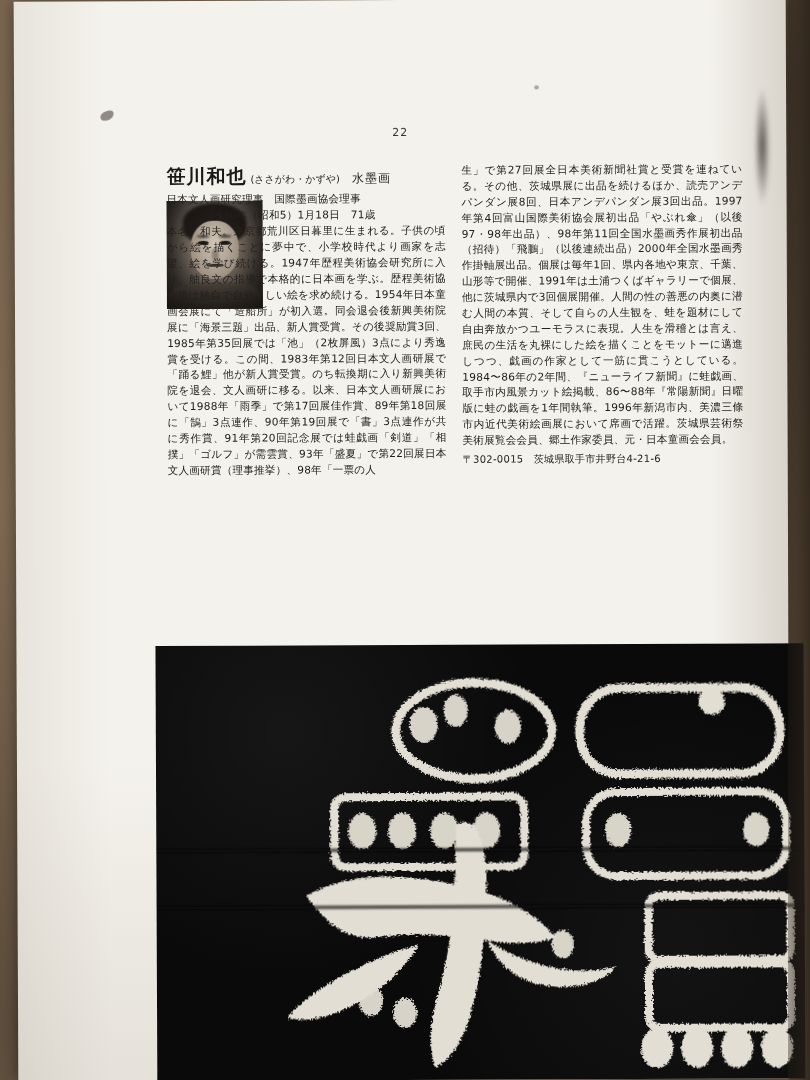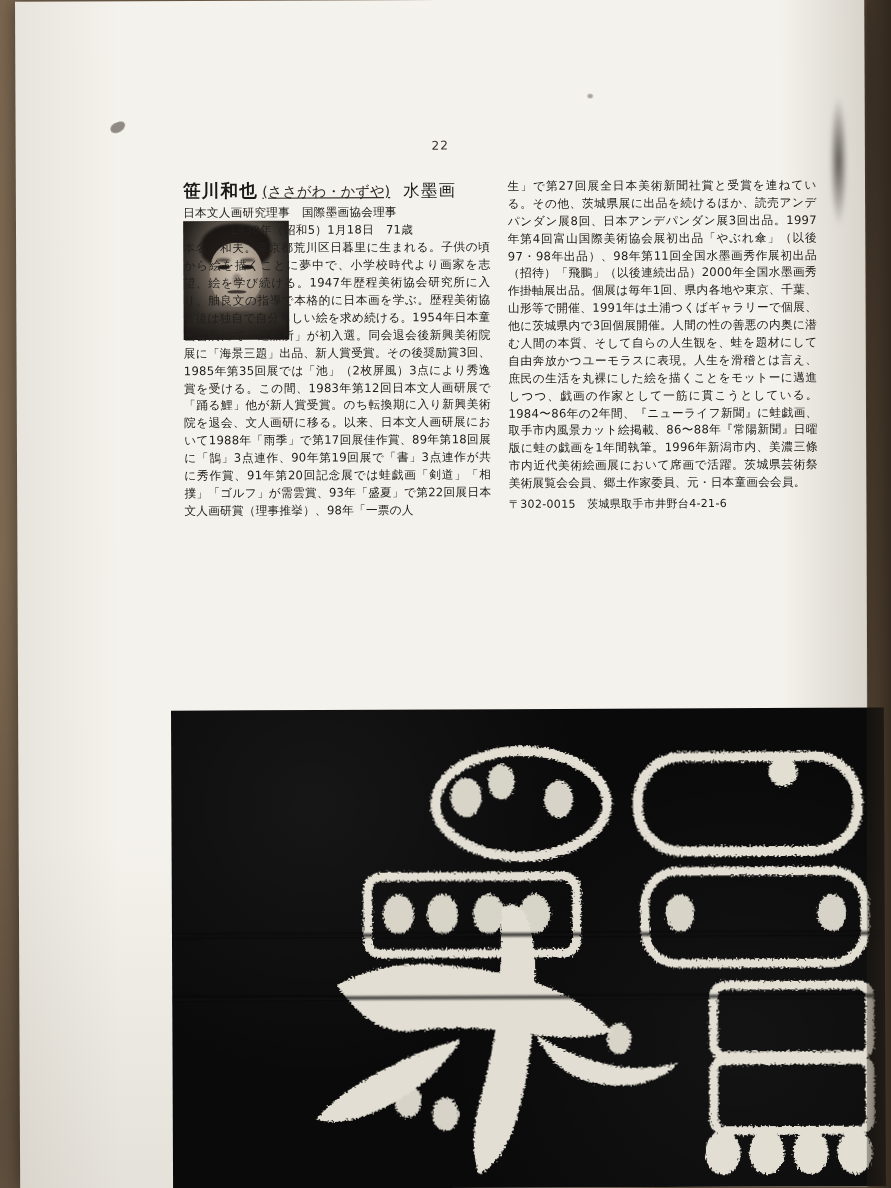--- a/index.html
+++ b/index.html
@@ -104,33 +104,32 @@
   .col-left { width: 280px; }
   .col-right { width: 282px; }
 
   .headline {
     display: flex;
     align-items: baseline;
     gap: 4px;
     margin-bottom: 2px;
   }
   .name {
-    font-size: 16px;
+    font-size: 19px;
     font-weight: bold;
     letter-spacing: 1px;
     color: #1b1917;
   }
   .reading {
-    font-size: 13px;
+    font-size: 10px;
     letter-spacing: 0px;
     color: #2a2724;
-    text-decoration: underline;
   }
   .genre {
-    font-size: 15px;
+    font-size: 12px;
     margin-left: 8px;
     letter-spacing: 1px;
     color: #1b1917;
     text-align: center;
   }
   .role {
     font-size: 10.5px;
     line-height: 1.45;
     letter-spacing: 0.3px;
     margin-bottom: 1px;

